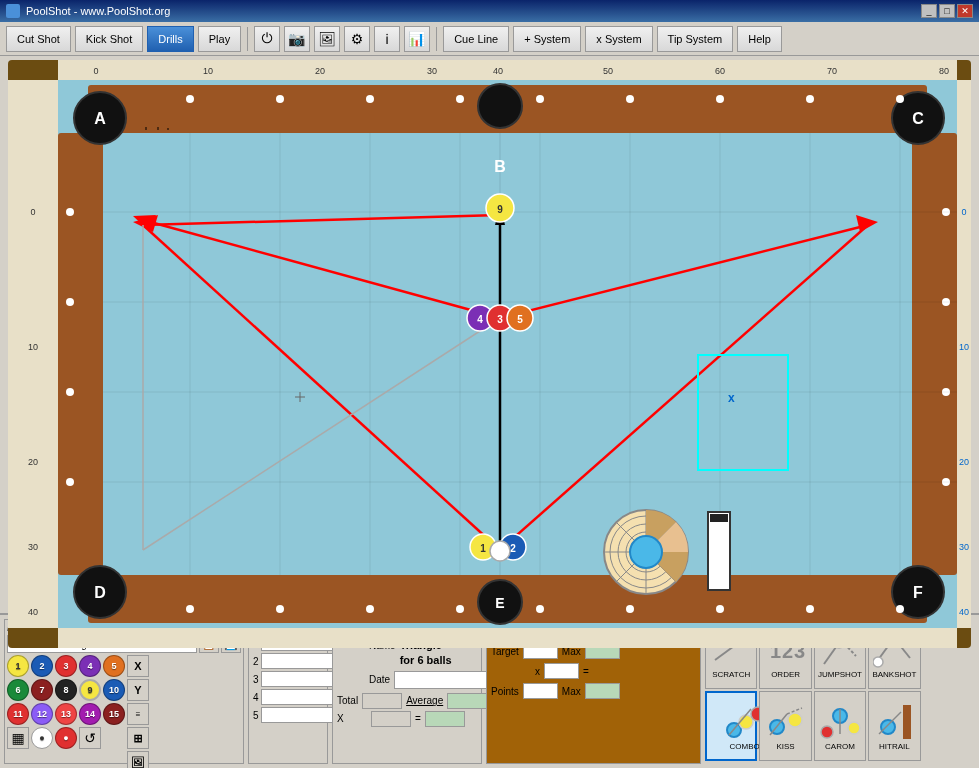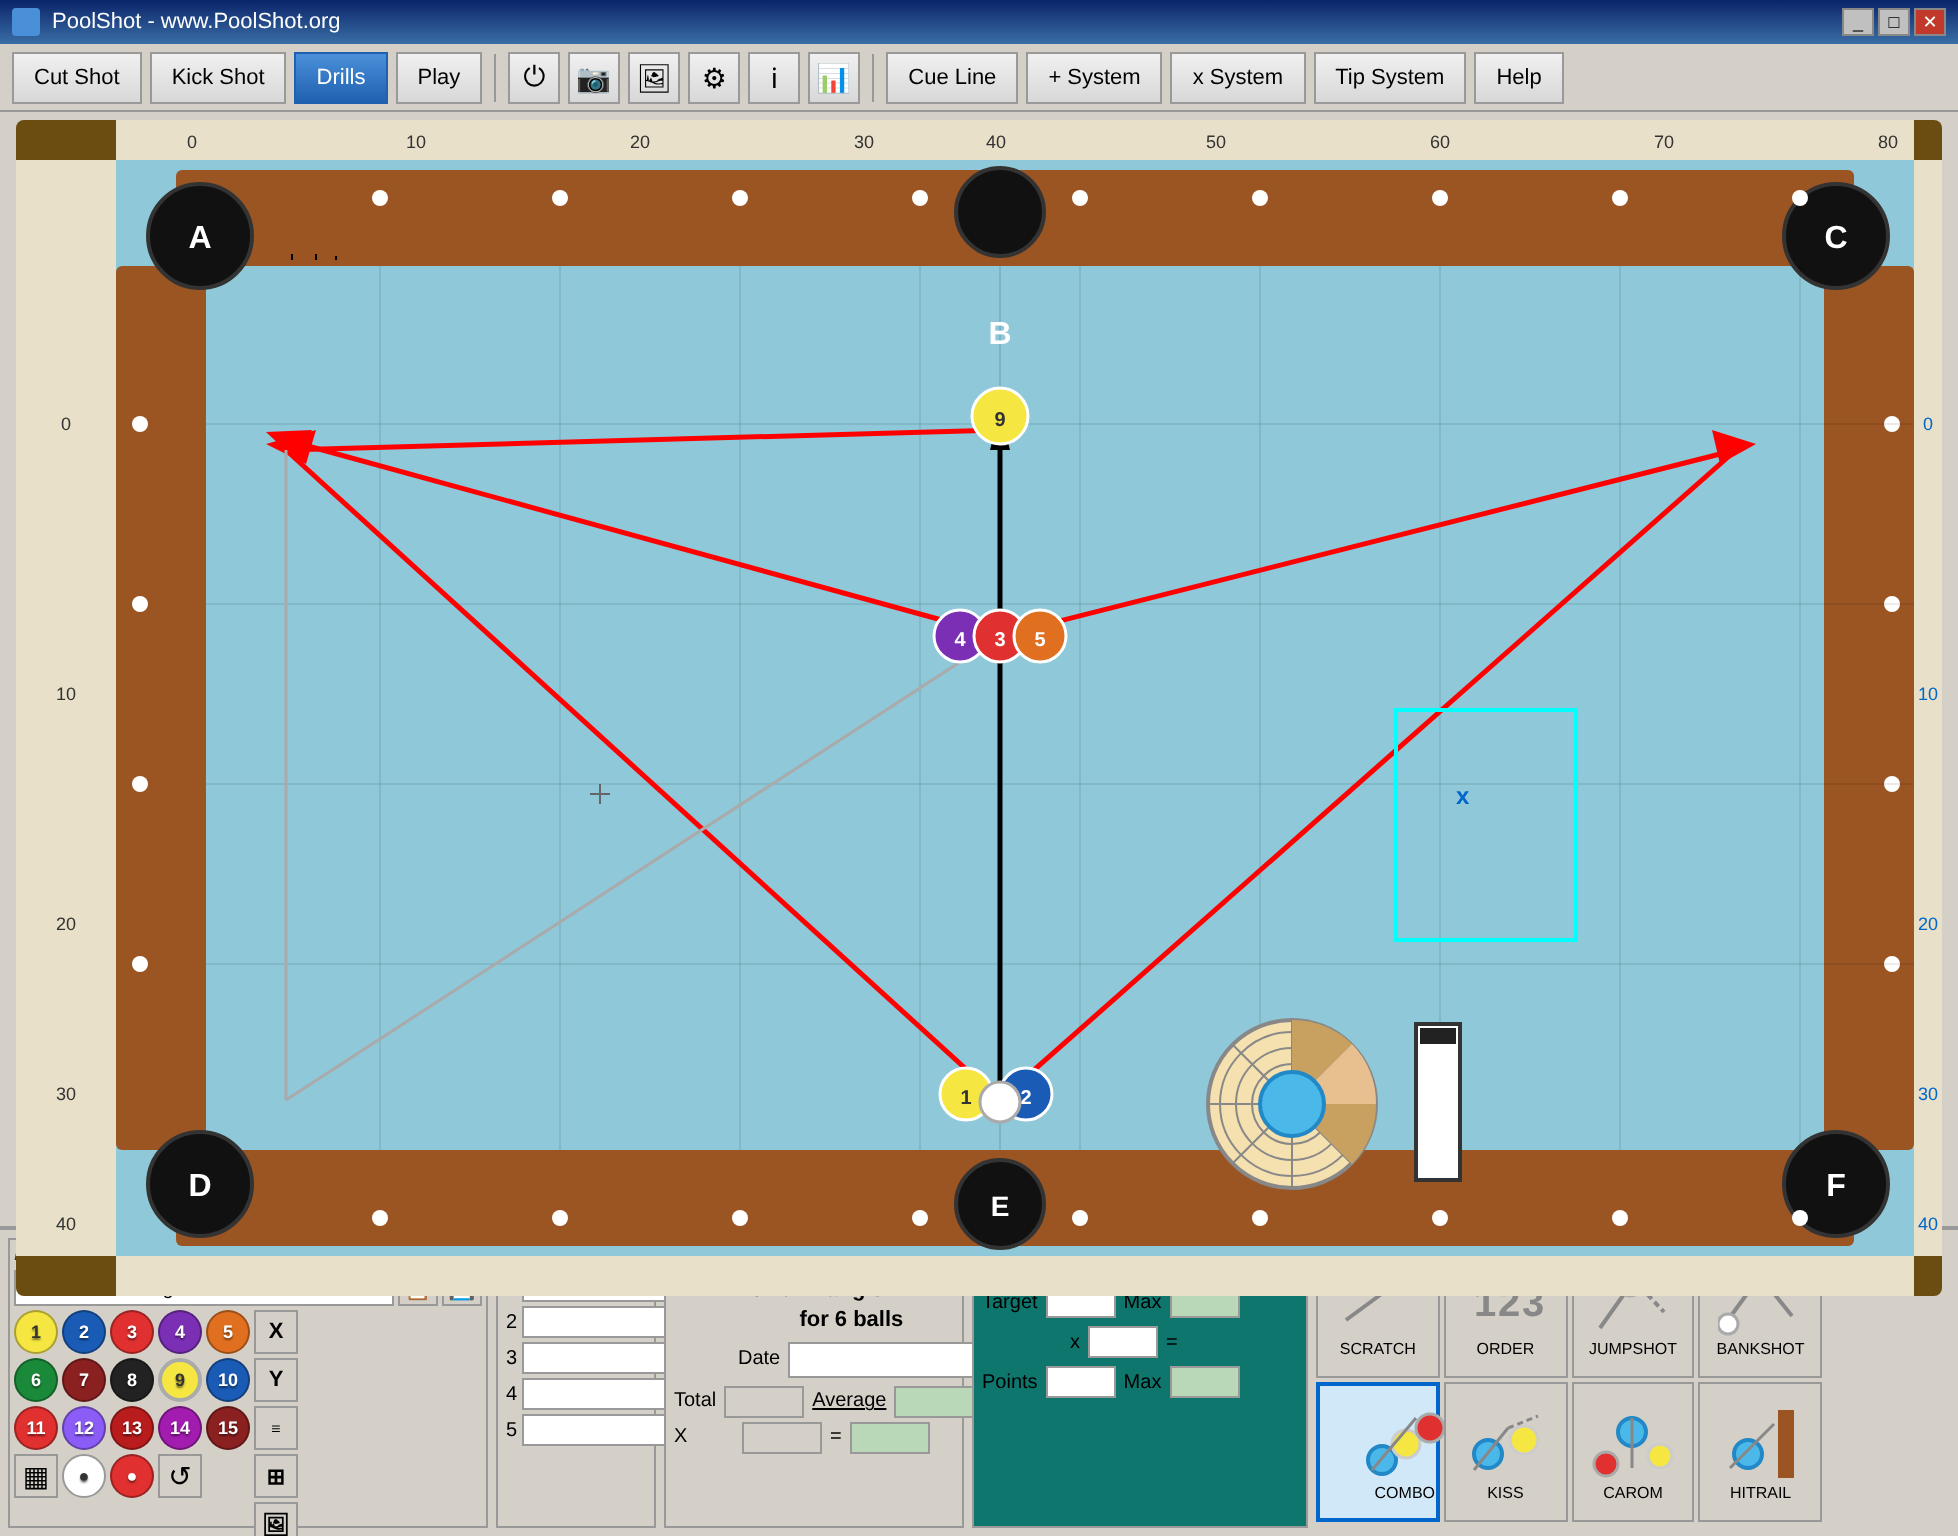--- a/index.html
+++ b/index.html
@@ -228,23 +228,23 @@
     .avg-label { font-size: 10px; text-decoration: underline; }
     .total-field {
       width: 40px; height: 16px;
       border: 1px solid #999;
       background: #b8d8b8;
       font-size: 10px;
     }
 
     
     .skill-section {
-      width: 168px;
-      border: 1px solid #999;
-      background: #0f766e;
+      width: 215px;
+      border: 1px solid #999;
+      background: #a16207;
       padding: 4px;
     }
     .skill-title {
       text-align: center;
       font-size: 10px;
       background: #d4d0c8;
       border: 1px solid #999;
       margin-bottom: 4px;
       padding: 1px;
     }
@@ -529,21 +529,21 @@
             <div class="ball" style="background:#1a8a3a;">6</div>
             <div class="ball" style="background:#8B2020;">7</div>
             <div class="ball" style="background:#222;">8</div>
             <div class="ball" style="background:#f5e642; color:#333; border:2px solid #aaa;">9</div>
             <div class="ball" style="background:#1a5bb5;">10</div>
           </div>
 
           <div class="ball-row">
             <div class="ball" style="background:#e03030;">11</div>
             <div class="ball" style="background:#8b5cf6;">12</div>
-            <div class="ball" style="background:#b91c1c;">13</div>
+            <div class="ball" style="background:#ef4444;">13</div>
             <div class="ball" style="background:#a21caf;">14</div>
             <div class="ball" style="background:#8B2020;">15</div>
           </div>
 
           <div class="ball-row">
             <div class="extra-btn">▦</div>
             <div class="ball" style="background:white; color:#333; border:1px solid #999;">●</div>
             <div class="ball" style="background:#e03030;">●</div>
             <div class="extra-btn">↺</div>
           </div>

